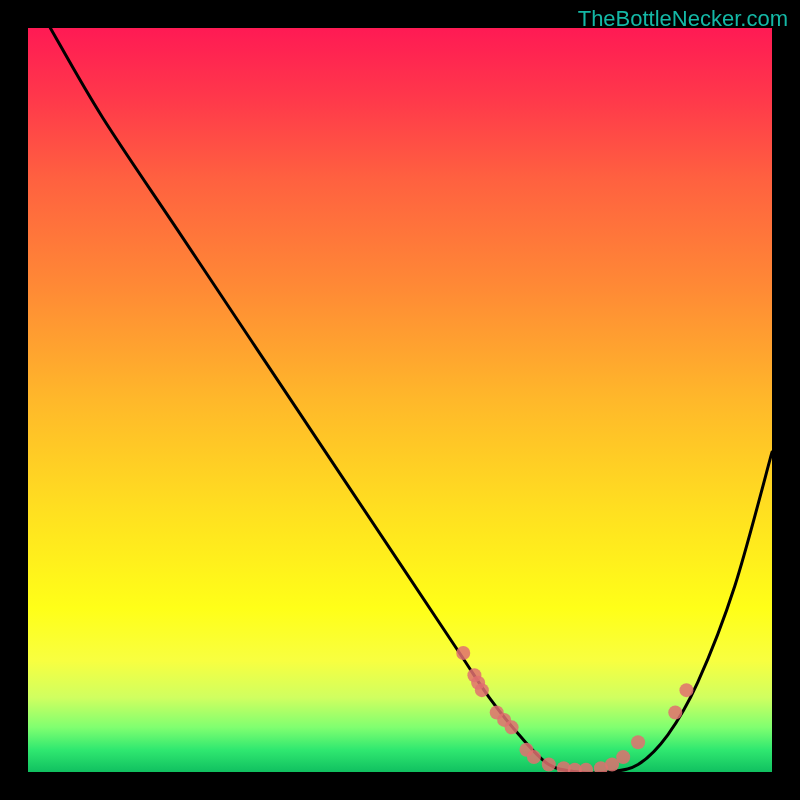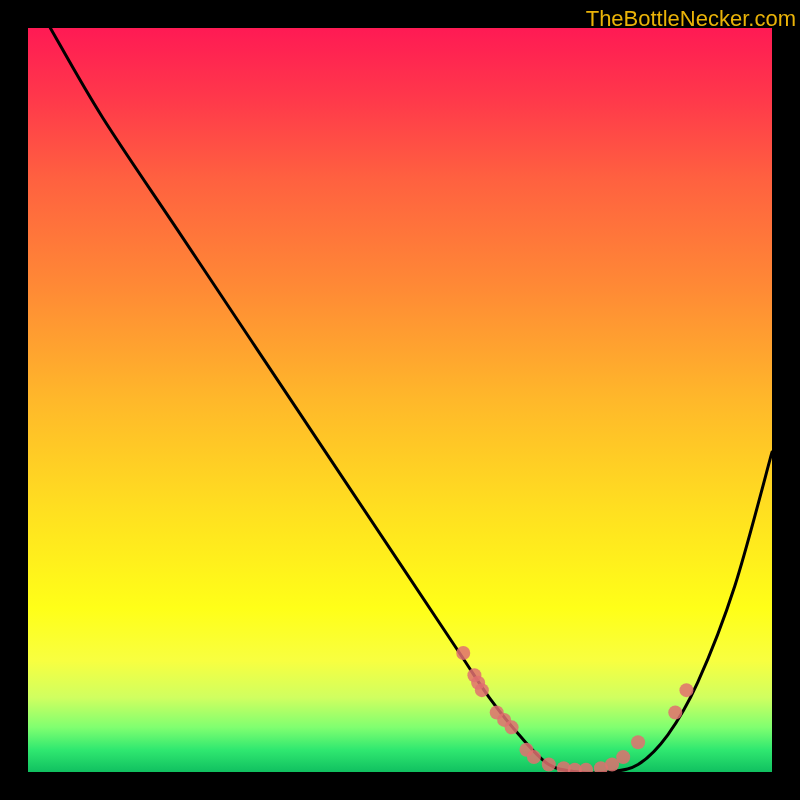--- a/index.html
+++ b/index.html
@@ -6,22 +6,22 @@
   body {
     width: 800px;
     height: 800px;
     background: #000;
     position: relative;
     font-family: Arial, sans-serif;
   }
   .watermark {
     position: absolute;
     top: 6px;
-    right: 4px;
-    color: #eab308;
+    right: 12px;
+    color: #14b8a6;
     font-size: 22px;
     font-weight: 500;
     z-index: 10;
   }
   .plot-area {
     position: absolute;
     left: 28px;
     top: 28px;
     width: 744px;
     height: 744px;

